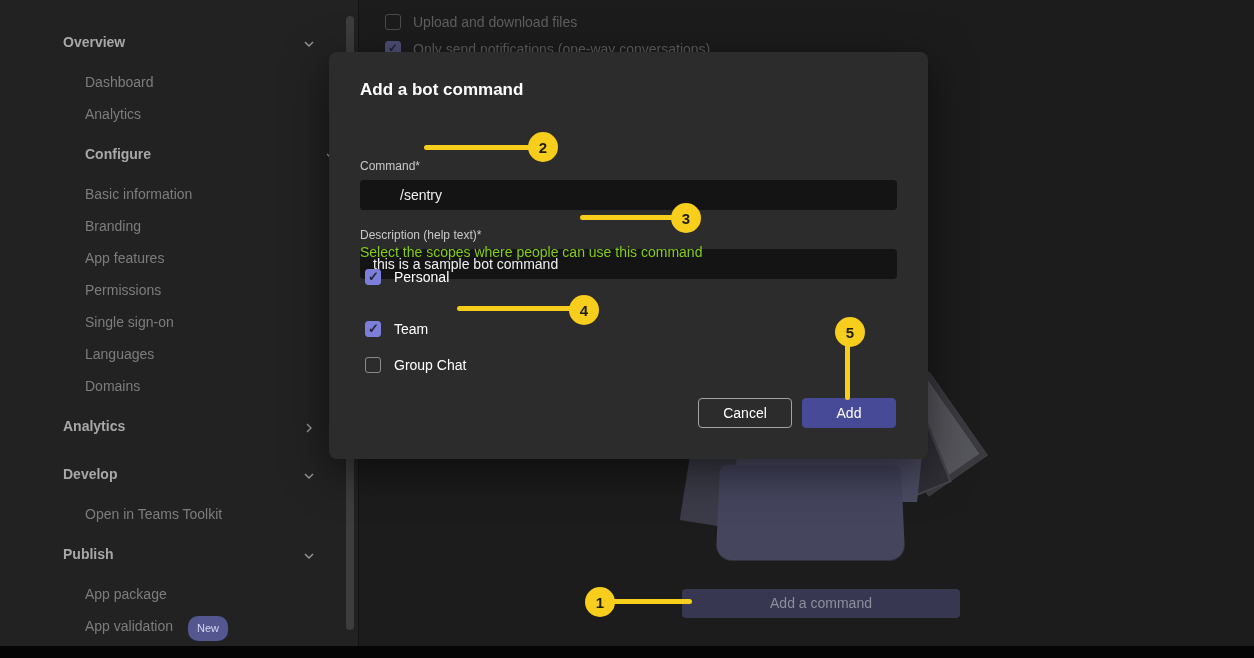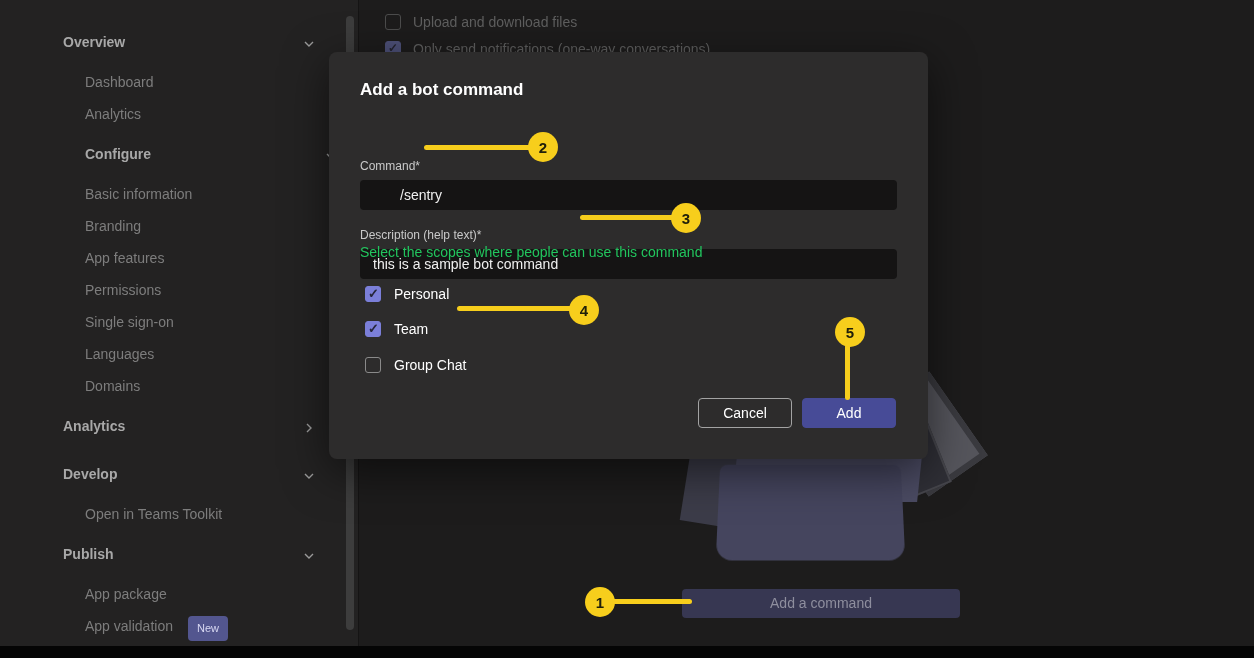--- a/index.html
+++ b/index.html
@@ -12,21 +12,21 @@
   }
 
   
   .sidebar { position:absolute; left:0; top:0; width:358px; height:646px; background:#232222; z-index:2; }
   .srow { position:absolute; height:20px; line-height:20px; left:0; width:358px; cursor:pointer; }
   .srow .lbl-section { position:absolute; left:63px; font-size:14px; font-weight:700; color:#a8a8a8; }
   .srow .lbl-sub { position:absolute; left:85px; font-size:14px; color:#7d7d7d; }
   .srow .chev { position:absolute; left:302px; top:4px; width:14px; height:14px; }
   .badge-new {
     display:inline-block; margin-left:10px; padding:2px 9px 3px;
-    background:#53568f; color:#d8d8f2; font-size:11px; border-radius:4px;
+    background:#53568f; color:#d8d8f2; font-size:11px; border-radius:10px;
     vertical-align:1px;
   }
   .scrollbar-thumb {
     position:absolute; left:346px; top:16px; width:8px; height:614px;
     background:#3d3d3d; border-radius:4px; z-index:4;
   }
 
   
   .content {
     position:absolute; left:358px; top:0; width:896px; height:646px;
@@ -65,21 +65,21 @@
     box-shadow:0 12px 45px rgba(0,0,0,0.55);
   }
   .modal-title { position:absolute; left:31px; top:28px; font-size:17px; font-weight:700; color:#ffffff; }
   .field-label { position:absolute; left:31px; font-size:12px; color:#c9c9c9; }
   .text-input {
     position:absolute; left:31px; width:537px; height:30px;
     background:#151414; border:none; border-radius:4px;
     color:#f0f0f0; font-size:14px; font-family:"Liberation Sans", sans-serif;
     padding:0 13px; line-height:30px; outline:none;
   }
-  .scopes-heading { position:absolute; left:31px; top:192px; font-size:14px; color:#22c55e; }
+  .scopes-heading { position:absolute; left:31px; top:192px; font-size:14px; color:#84cc16; }
   .scope-row { position:absolute; left:36px; height:18px; display:flex; align-items:center; cursor:pointer; }
   .scope-checkbox {
     position:relative; width:16px; height:16px; border-radius:3px; flex:0 0 16px;
     border:1px solid #8a8a8a; background:transparent;
   }
   .scope-checkbox.checked { background:#7b7fd9; border-color:#7b7fd9; }
   .scope-checkbox.checked::after {
     content:"\2713"; position:absolute; left:2px; top:-1px;
     font-size:13px; font-weight:700; color:#26263a;
   }
@@ -203,21 +203,21 @@
     <div class="modal-title">Add a bot command</div>
 
     <div class="field-label" style="top:107px;">Command*</div>
     <input class="text-input" style="top: 128px; padding-left: 40px;" type="text" value="/sentry">
 
     <div class="field-label" style="top:176px;">Description (help text)*</div>
     <input class="text-input" style="top: 197px;" type="text" value="this is a sample bot command">
 
     <div class="scopes-heading">Select the scopes where people can use this command</div>
 
-    <div class="scope-row" style="top:233px;">
+    <div class="scope-row" style="top:216px;">
       <span class="scope-checkbox checked"></span>
       <span class="scope-label">Personal</span>
     </div>
     <div class="scope-row" style="top:268px;">
       <span class="scope-checkbox checked"></span>
       <span class="scope-label">Team</span>
     </div>
     <div class="scope-row" style="top:304px;">
       <span class="scope-checkbox"></span>
       <span class="scope-label">Group Chat</span>

